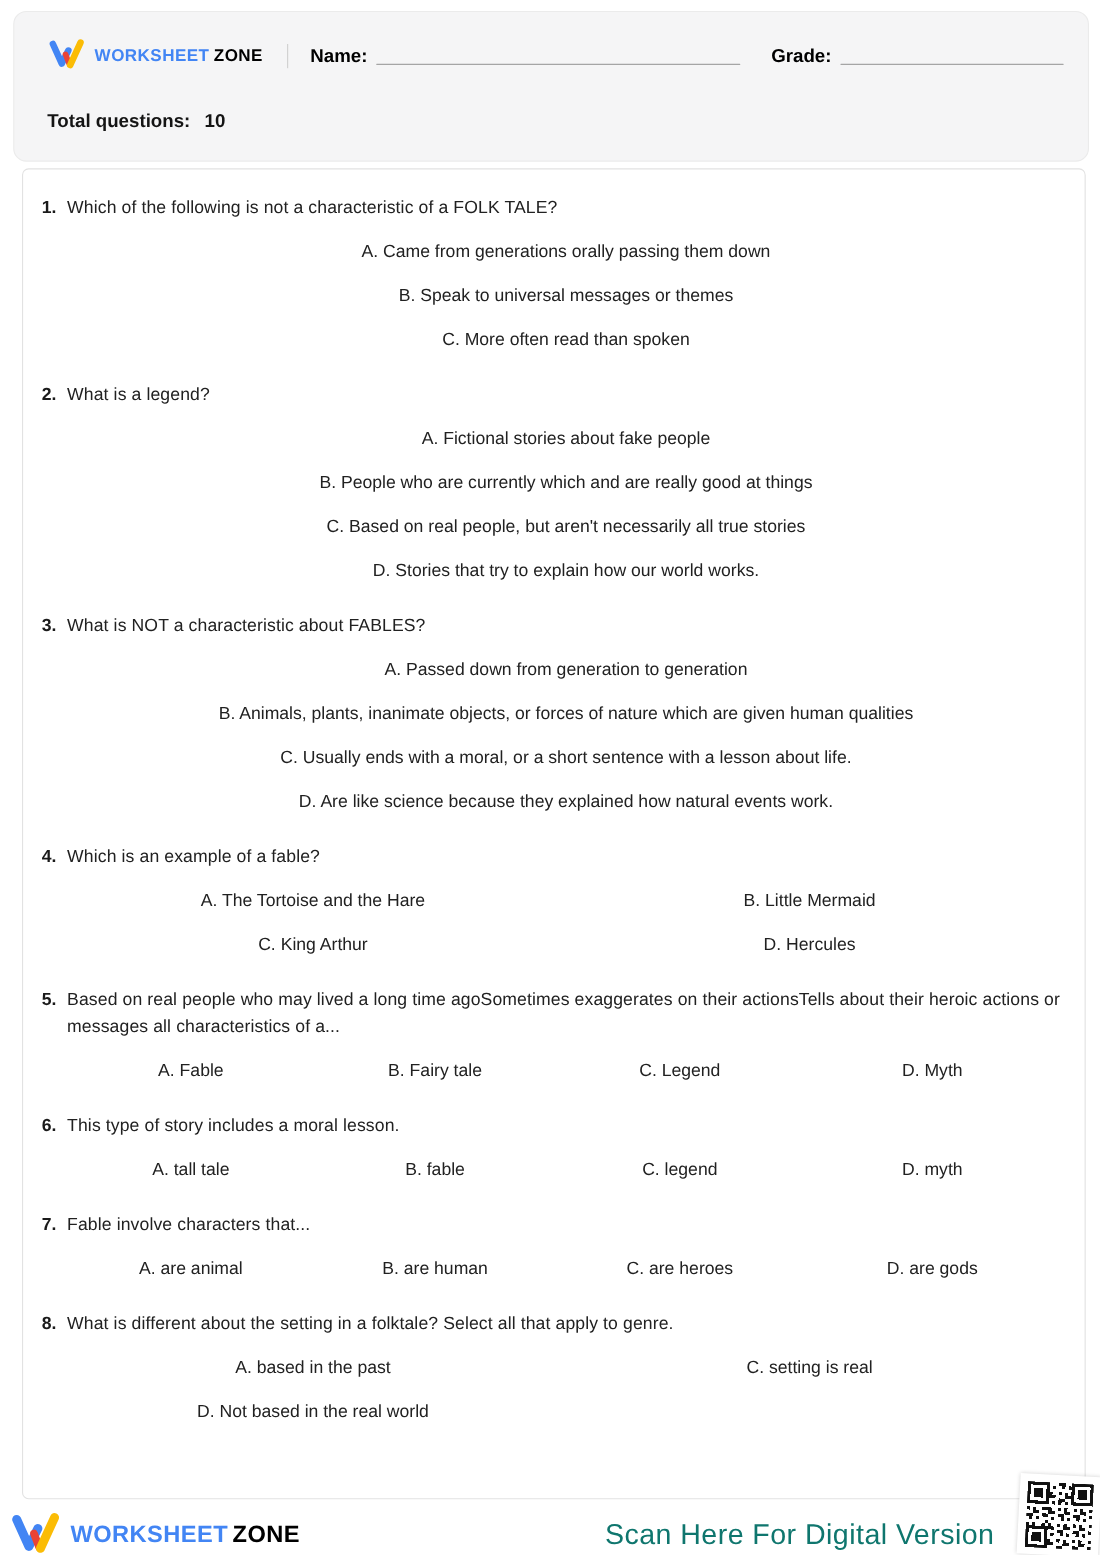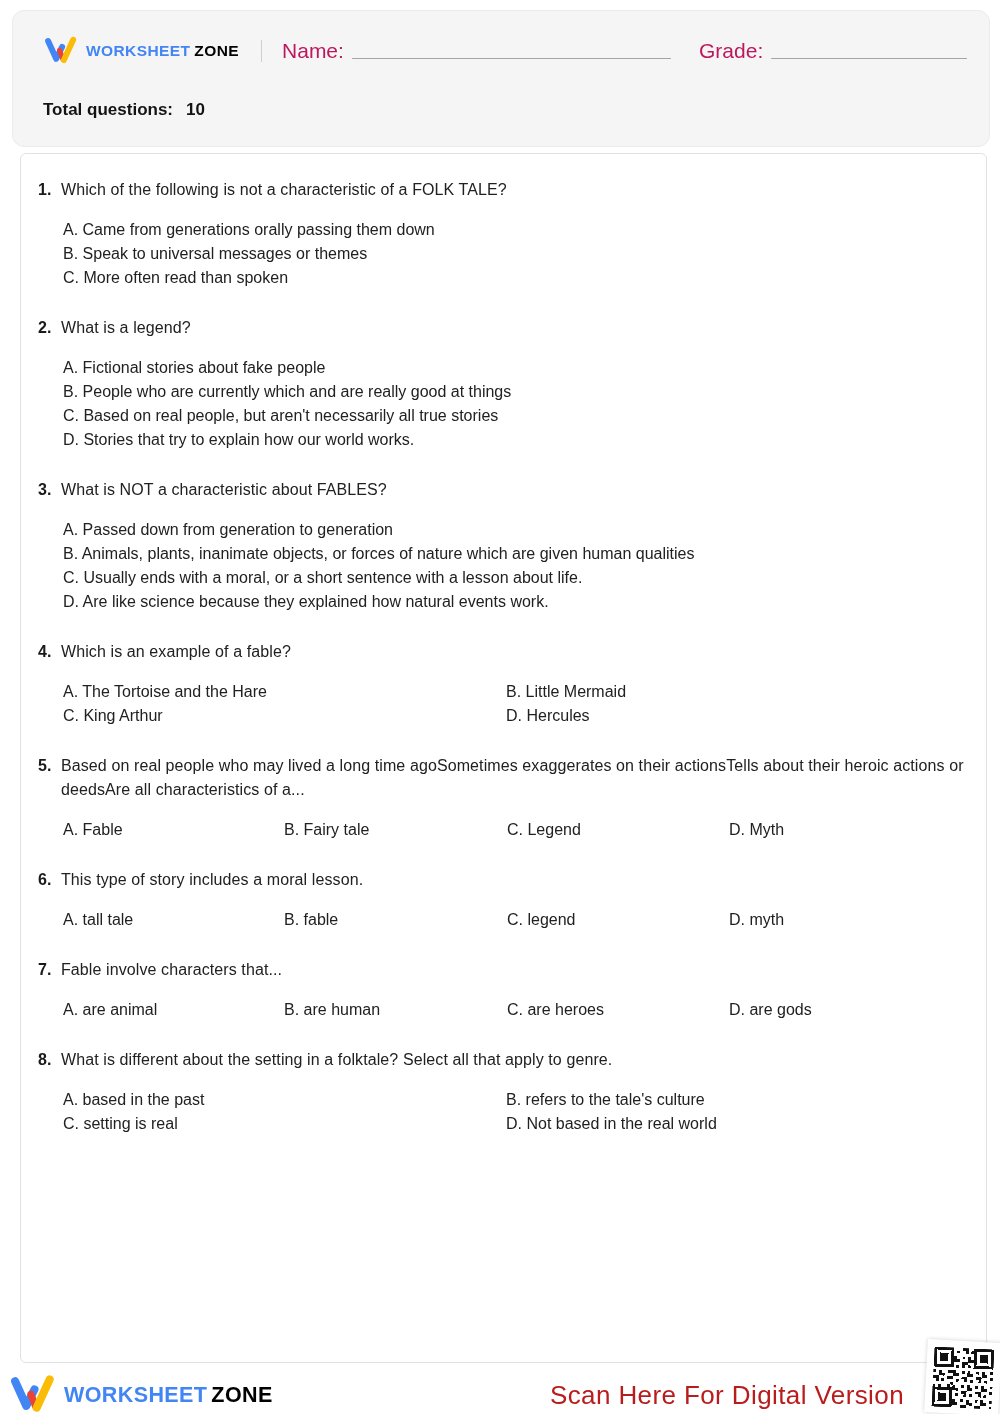--- a/index.html
+++ b/index.html
@@ -21,49 +21,49 @@
     border: 1px solid #ebebeb;
     border-radius: 12px;
     padding: 8px 22px 0 30px;
   }
   .header-row { display: flex; align-items: center; height: 64px; }
   .logo { display: flex; align-items: center; gap: 9px; }
   .logo-text { font-weight: 700; font-size: 15.5px; letter-spacing: 0.4px; white-space: nowrap; }
   .brand-primary { color: #4285F4; }
   .brand-secondary { color: #000000; margin-left: 4px; }
   .vsep { width: 1px; height: 22px; background: #cfcfcf; margin: 0 20px 0 22px; }
-  .field-label { font-size: 21px; font-weight: 400; color: #be185d; white-space: nowrap; }
+  .field-label { font-size: 17px; font-weight: 700; color: #000000; white-space: nowrap; }
   .fill-line { height: 1.5px; background: #a5a5a5; margin-top: 15px; border-radius: 1px; }
   .name-line { flex: 1.63; margin-left: 8px; }
   .grade-label { margin-left: 28px; }
   .grade-line { flex: 1; margin-left: 8px; }
   .total-row { margin-top: 17px; padding-left: 0; font-size: 17px; font-weight: 700; color: #141414; display: flex; }
   .total-value { margin-left: 13px; }
 
   
   .qbox {
     margin: 6px 13px 0 20px;
     border: 1px solid #e2e2e2;
     border-radius: 6px;
     padding: 24px 20px 20px 17px;
     min-height: 1210px;
   }
   .question { margin-bottom: 26px; font-size: 16px; }
   .question:last-child { margin-bottom: 0; }
   .q-head { display: flex; }
   .q-num { width: 23px; flex: 0 0 23px; font-weight: 700; line-height: 24px; color: #1a1a1a; }
   .q-text { flex: 1; line-height: 24px; letter-spacing: 0.1px; }
-  .options { margin: 16px 0 0 25px; display: grid; line-height: 24px; }
+  .options { margin: 16px 0 0 25px; display: grid; row-gap: 16px; line-height: 24px; text-align: center; }
   .options.cols-2 { grid-template-columns: 443px 1fr; }
   .options.cols-4 { grid-template-columns: 221px 223px 222px 1fr; }
 
   
   .footer { display: flex; align-items: center; height: 46px; margin: 9px 0 0 8px; }
   .footer .logo-text { font-size: 21.5px; letter-spacing: 0.4px; }
-  .scan-text { margin-left: auto; margin-right: 96px; font-size: 26px; font-weight: 400; color: #b91c1c; letter-spacing: 0.4px; white-space: nowrap; }
+  .scan-text { margin-left: auto; margin-right: 96px; font-size: 26px; font-weight: 400; color: #0f766e; letter-spacing: 0.4px; white-space: nowrap; }
   .qr-card {
     position: absolute; left: 926px; top: 1341px;
     width: 74px; height: 73px;
     background: #ffffff;
     box-shadow: 0 0 4px rgba(0,0,0,0.18);
     transform: rotate(3deg);
     display: flex; align-items: center; justify-content: center;
     z-index: 5;
   }
   .qr-card svg { width: 60px; height: 60px; }
@@ -143,21 +143,21 @@
         <div class="option">A. The Tortoise and the Hare</div>
         <div class="option">B. Little Mermaid</div>
         <div class="option">C. King Arthur</div>
         <div class="option">D. Hercules</div>
       </div>
   </div>
 
   <div class="question">
     <div class="q-head">
       <span class="q-num">5.</span>
-      <span class="q-text">Based on real people who may lived a long time agoSometimes exaggerates on their actionsTells about their heroic actions or deedsAre all characteristics of a...</span>
+      <span class="q-text">Based on real people who may lived a long time agoSometimes exaggerates on their actionsTells about their heroic actions or messages all characteristics of a...</span>
     </div>
     <div class="options cols-4">
         <div class="option">A. Fable</div>
         <div class="option">B. Fairy tale</div>
         <div class="option">C. Legend</div>
         <div class="option">D. Myth</div>
       </div>
   </div>
 
   <div class="question">
@@ -186,21 +186,20 @@
       </div>
   </div>
 
   <div class="question">
     <div class="q-head">
       <span class="q-num">8.</span>
       <span class="q-text">What is different about the setting in a folktale? Select all that apply to genre.</span>
     </div>
     <div class="options cols-2">
         <div class="option">A. based in the past</div>
-        <div class="option">B. refers to the tale's culture</div>
         <div class="option">C. setting is real</div>
         <div class="option">D. Not based in the real world</div>
       </div>
   </div>
 </div>
 
 <div class="footer">
   <div class="logo">
     <span>
       <svg width="47" height="42" viewBox="0 0 40 36" fill="none">

